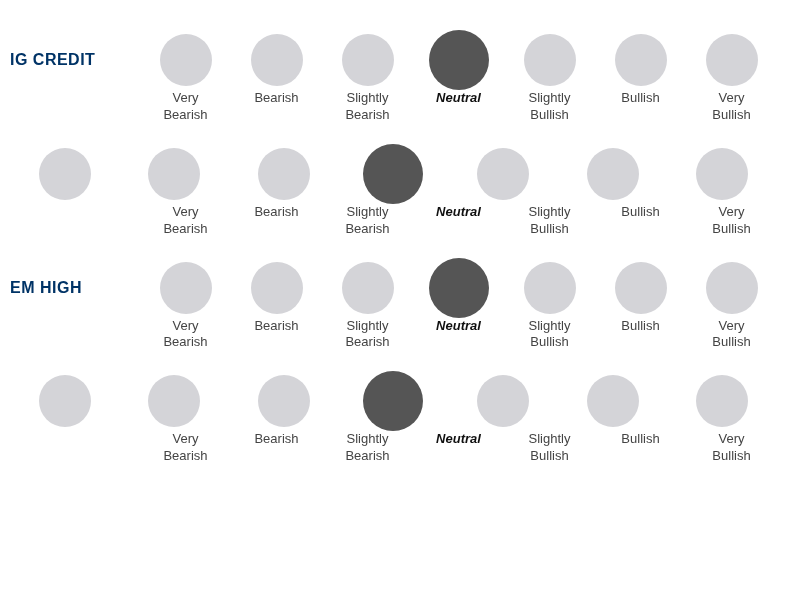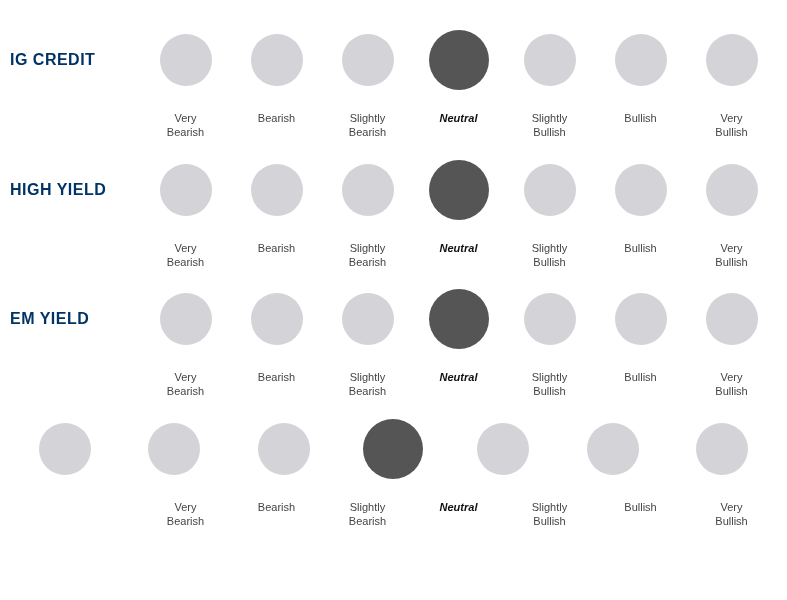--- a/index.html
+++ b/index.html
@@ -62,24 +62,23 @@
 
     .circle.selected {
       background: #555555;
       width: 60px;
       height: 60px;
     }
 
     .label-item {
       width: 90px;
       text-align: center;
-      font-size: 11px;
+      font-size: 13px;
       color: #444444;
       line-height: 1.3;
-      margin-top: 21px;
     }
 
     .label-item.selected-label {
       font-weight: 700;
       color: #111111;
       font-style: italic;
     }
 
     .labels-wrapper {
       display: flex;
@@ -136,21 +135,20 @@
           <div class="label-item">Slightly<br>Bearish</div>
           <div class="label-item selected-label">Neutral</div>
           <div class="label-item">Slightly<br>Bullish</div>
           <div class="label-item">Bullish</div>
           <div class="label-item">Very<br>Bullish</div>
         </div>
       </div>
     </div>
     <div class="row-group">
       <div class="row-main">
-        <div class="row-label">HIGH YIELD</div>
         <div class="circles-row">
           <div class="circle-item">
             <div class="circle"></div>
           </div>
           <div class="circle-item">
             <div class="circle"></div>
           </div>
           <div class="circle-item">
             <div class="circle"></div>
           </div>
@@ -176,21 +174,21 @@
           <div class="label-item">Slightly<br>Bearish</div>
           <div class="label-item selected-label">Neutral</div>
           <div class="label-item">Slightly<br>Bullish</div>
           <div class="label-item">Bullish</div>
           <div class="label-item">Very<br>Bullish</div>
         </div>
       </div>
     </div>
     <div class="row-group">
       <div class="row-main">
-        <div class="row-label">EM YIELD</div>
+        <div class="row-label">EM HIGH</div>
         <div class="circles-row">
           <div class="circle-item">
             <div class="circle"></div>
           </div>
           <div class="circle-item">
             <div class="circle"></div>
           </div>
           <div class="circle-item">
             <div class="circle"></div>
           </div>

